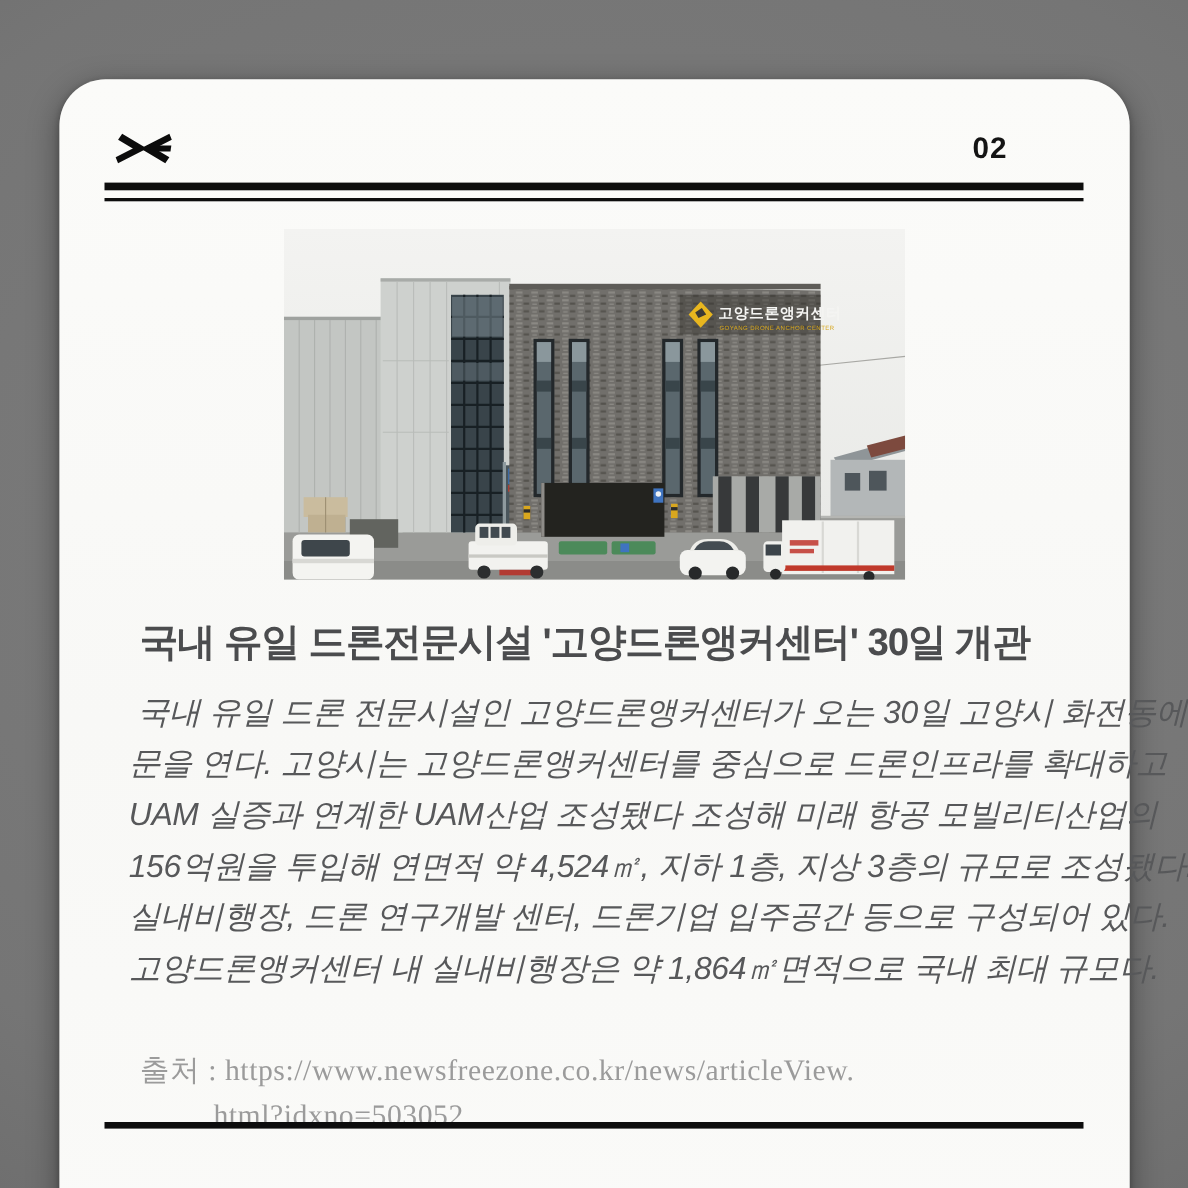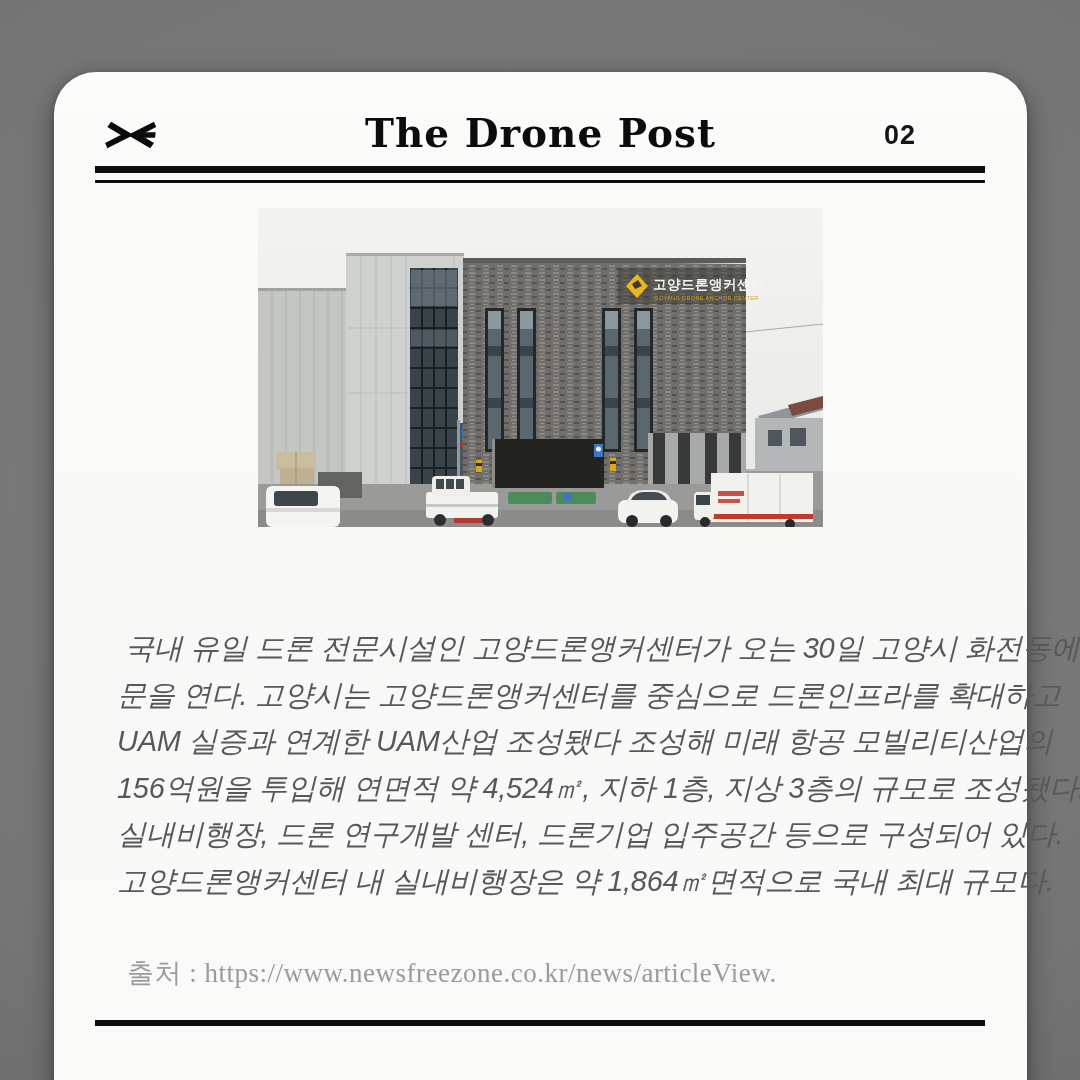--- a/index.html
+++ b/index.html
@@ -36,21 +36,20 @@
 <div class="stage">
   <div class="card">
 
     <svg class="logo" viewBox="0 0 60 34">
       <g transform="skewX(-8)" stroke="#0c0c0c" fill="none">
         <polyline points="6,5 28,17 6,29" stroke-width="7"></polyline>
         <polyline points="58,5 36,17 58,29" stroke-width="7"></polyline>
         <line x1="39" y1="17" x2="60" y2="17" stroke-width="6"></line>
       </g>
     </svg>
-    <div class="masthead">The Drone Post</div>
     <div class="pagenum">02</div>
     <div class="rule rule-thick"></div>
     <div class="rule rule-thin"></div>
 
     <figure class="photo">
       <svg width="565" height="319" viewBox="0 0 565 319">
         <defs>
           <linearGradient id="sky" x1="0" y1="0" x2="0" y2="1">
             <stop offset="0" stop-color="#f3f3f1"></stop>
               <stop offset="1" stop-color="#e7e8e5"></stop>
@@ -236,29 +235,31 @@
           <rect x="460" y="283" width="26" height="5" fill="#c75048"></rect>
           <rect x="460" y="291" width="22" height="4" fill="#c75048"></rect>
           <rect x="436" y="284" width="20" height="28" rx="4" fill="#f0f0ed"></rect>
           <rect x="438" y="287" width="14" height="10" fill="#3c444a"></rect>
           <circle cx="447" cy="314" r="5" fill="#27292a"></circle>
           <circle cx="532" cy="316" r="5" fill="#27292a"></circle>
         </g>
       </svg>
     </figure>
 
+    <h1 class="headline">국내 유일 드론전문시설 '고양드론앵커센터' 30일 개관</h1>
 
     <div class="bodytext">
       <div class="line"> 국내 유일 드론 전문시설인 고양드론앵커센터가 오는 30일 고양시 화전동에</div>
       <div class="line">문을 연다. 고양시는 고양드론앵커센터를 중심으로 드론인프라를 확대하고</div>
       <div class="line">UAM 실증과 연계한 UAM산업 조성됐다 조성해 미래 항공 모빌리티산업의</div>
       <div class="line">156억원을 투입해 연면적 약 4,524㎡, 지하 1층, 지상 3층의 규모로 조성됐다.</div>
       <div class="line">실내비행장, 드론 연구개발 센터, 드론기업 입주공간 등으로 구성되어 있다.</div>
       <div class="line">고양드론앵커센터 내 실내비행장은 약 1,864㎡면적으로 국내 최대 규모다.</div>
     </div>
 
     <div class="source">
       <div><span>출처 : </span><span>https://www.newsfreezone.co.kr/news/articleView.</span></div>
+      <div class="l2">html?idxno=503052</div>
     </div>
 
     <div class="rule rule-bottom"></div>
   </div>
 </div>
 
 </body></html>

